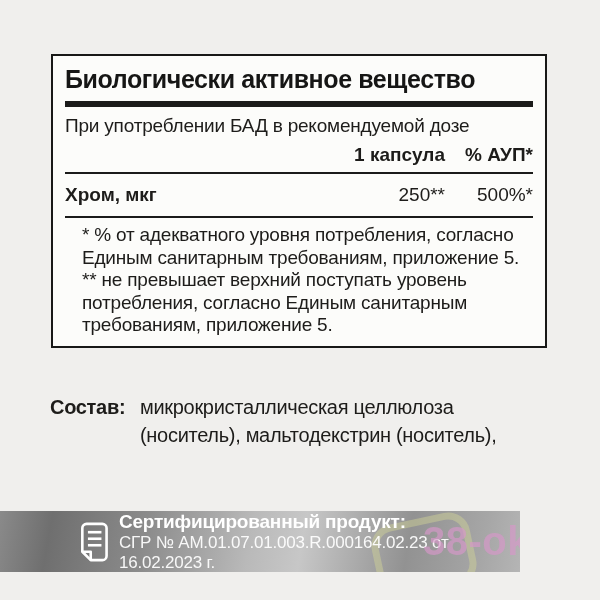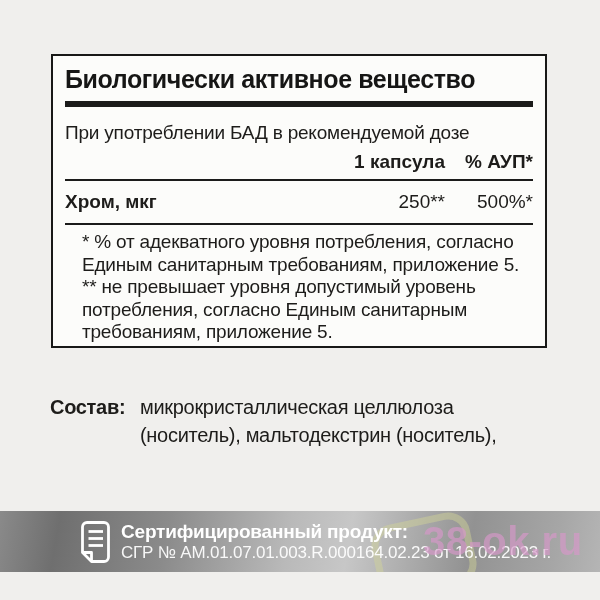--- a/index.html
+++ b/index.html
@@ -32,21 +32,21 @@
     font-weight: 800;
     letter-spacing: -0.4px;
     color: #161615;
   }
   .divider {
     height: 6px;
     background: #1b1b1a;
     margin-top: 7px;
   }
   .intro {
-    margin: 14px 0 0 0;
+    margin: 7px 0 0 0;
     font-size: 19px;
     line-height: 24px;
     letter-spacing: -0.2px;
   }
   .row { display: flex; align-items: baseline; }
   .row .name { flex: 1 1 auto; text-align: left; }
   .row .c1 { flex: 0 0 120px; text-align: right; }
   .row .c2 { flex: 0 0 88px; text-align: right; }
   .thead { margin-top: 5px; font-weight: 700; font-size: 19px; line-height: 24px; }
   .rule { height: 2px; background: #1b1b1a; margin-top: 5px; }
@@ -78,21 +78,21 @@
     margin: 0;
     font-size: 20px;
     line-height: 28px;
     letter-spacing: -0.3px;
   }
 
   
   .certbar {
     position: absolute;
     left: 0; top: 511px;
-    width: 600px; height: 61px;
+    width: 520px; height: 61px;
     background: linear-gradient(100deg,
       #8a8a8a 0%, #6f6f6f 10%, #8b8b8b 28%,
       #b9b9b9 48%, #c7c7c7 58%, #929292 78%,
       #a6a6a6 92%, #b5b5b5 100%);
     overflow: hidden;
   }
   .certbar .inner {
     position: absolute;
     left: 80px; top: 0; height: 61px;
     display: flex; align-items: center; gap: 11px;
@@ -152,21 +152,21 @@
     <div class="rule"></div>
 
     <div class="row trow">
       <span class="name">Хром, мкг</span>
       <span class="c1">250**</span>
       <span class="c2">500%*</span>
     </div>
 
     <div class="rule"></div>
 
-    <p class="footnote"><span>* % от адекватного уровня потребления, согласно</span><br><span>Единым санитарным требованиям, приложение 5.</span><br><span>** не превышает уровня допустимый уровень</span><br><span>потребления, согласно Единым санитарным</span><br><span>требованиям, приложение 5.</span></p>
+    <p class="footnote"><span>* % от адекватного уровня потребления, согласно</span><br><span>Единым санитарным требованиям, приложение 5.</span><br><span>** не превышает верхний поступать уровень</span><br><span>потребления, согласно Единым санитарным</span><br><span>требованиям, приложение 5.</span></p>
   </section>
 
   <section class="composition">
     <span class="label">Состав:</span>
     <p class="ingredients"><span>микрокристаллическая целлюлоза</span><br><span>(носитель), мальтодекстрин (носитель),</span><br></p>
   </section>
 
   <footer class="certbar">
     <div class="wm-logo"></div>
     <div class="inner">

